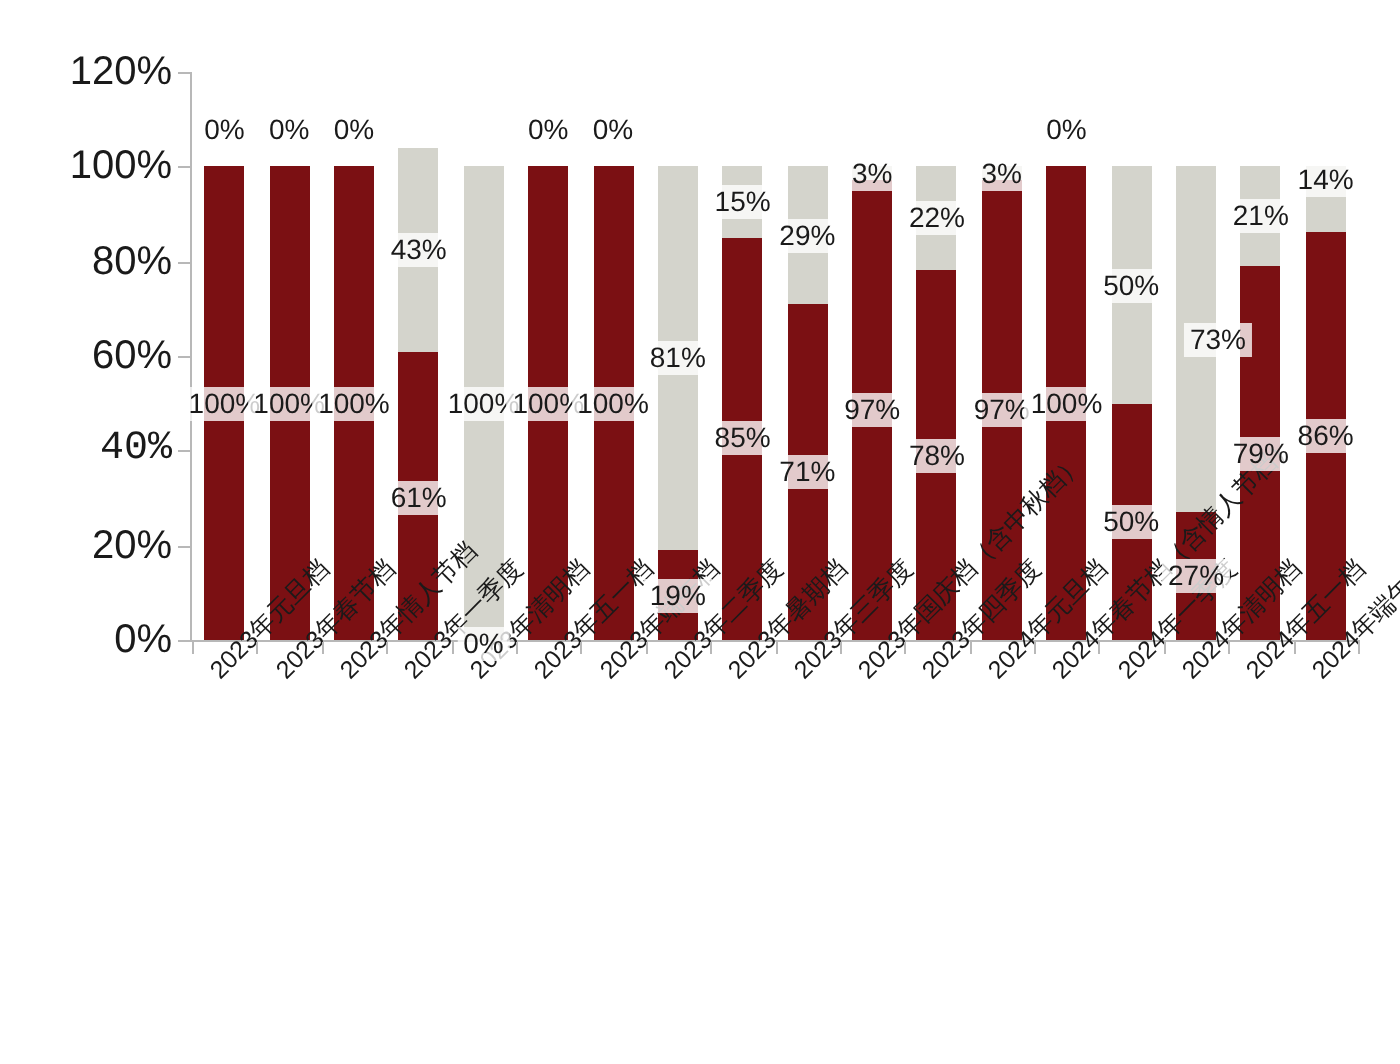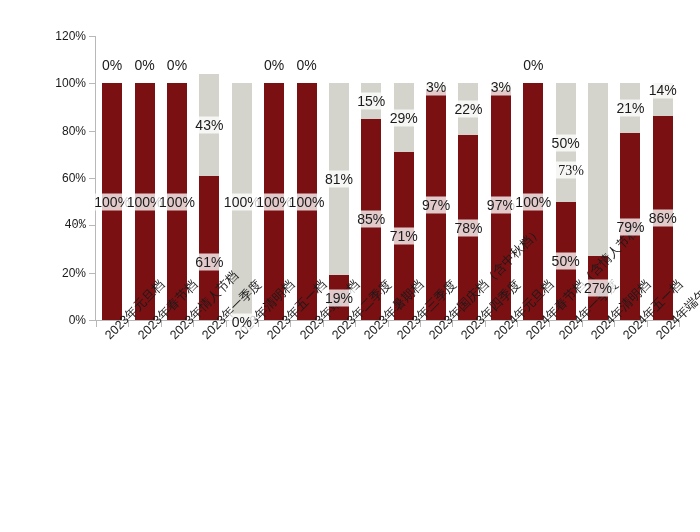--- a/index.html
+++ b/index.html
@@ -47,21 +47,21 @@
     left: 89px;
     width: 6px;
     height: 1px;
     background: #b8b8b8;
   }
   .ylabel {
     position: absolute;
     right: 0;
     width: 62px;
     text-align: right;
-    font-size: 12px;
+    font-size: 20px;
     color: #1a1a1a;
     line-height: 14px;
     margin-top: -7px;
   }
   #ylabels {
     position: absolute;
     left: 20px;
     top: 36px;
     width: 66px;
     height: 284px;
@@ -249,21 +249,21 @@
     <div class="ytick" style="top: 36px;"></div>
     <div class="dlabel" style="left: 112.194px; top: 201.667px;">100%</div>
     <div class="dlabel" style="left: 112.194px; top: 65.3333px;">0%</div>
     <div class="xtick" style="left: 96px;"></div>
     <div class="dlabel" style="left: 144.583px; top: 201.667px;">100%</div>
     <div class="dlabel" style="left: 144.583px; top: 65.3333px;">0%</div>
     <div class="xtick" style="left: 128.389px;"></div>
     <div class="dlabel" style="left: 176.972px; top: 201.667px;">100%</div>
     <div class="dlabel" style="left: 176.972px; top: 65.3333px;">0%</div>
     <div class="xtick" style="left: 160.778px;"></div>
-    <div class="dlabel" style="left: 209.361px; top: 262px;">61%</div>
+    <div class="dlabel" style="left: 209.361px; top: 249px;">61%</div>
     <div class="dlabel" style="left: 209.361px; top: 124.75px;">43%</div>
     <div class="xtick" style="left: 193.167px;"></div>
     <div class="dlabel" style="left: 241.75px; top: 322px;">0%</div>
     <div class="dlabel" style="left: 241.75px; top: 201.667px;">100%</div>
     <div class="xtick" style="left: 225.556px;"></div>
     <div class="dlabel" style="left: 274.139px; top: 201.667px;">100%</div>
     <div class="dlabel" style="left: 274.139px; top: 65.3333px;">0%</div>
     <div class="xtick" style="left: 257.944px;"></div>
     <div class="dlabel" style="left: 306.528px; top: 201.667px;">100%</div>
     <div class="dlabel" style="left: 306.528px; top: 65.3333px;">0%</div>
@@ -286,21 +286,21 @@
     <div class="dlabel" style="left: 500.861px; top: 205.217px;">97%</div>
     <div class="dlabel" style="left: 500.861px; top: 86.8833px;">3%</div>
     <div class="xtick" style="left: 484.667px;"></div>
     <div class="dlabel" style="left: 533.25px; top: 201.667px;">100%</div>
     <div class="dlabel" style="left: 533.25px; top: 65.3333px;">0%</div>
     <div class="xtick" style="left: 517.056px;"></div>
     <div class="dlabel" style="left: 565.639px; top: 260.833px;">50%</div>
     <div class="dlabel" style="left: 565.639px; top: 142.5px;">50%</div>
     <div class="xtick" style="left: 549.444px;"></div>
     <div class="dlabel" style="left: 598.028px; top: 288.05px;">27%</div>
-    <div class="dlabel" style="left: 571px; top: 169.717px; font-family: Liberation Serif, serif;">73%</div>
+    <div class="dlabel" style="left: 609px; top: 169.717px;">73%</div>
     <div class="xtick" style="left: 581.833px;"></div>
     <div class="dlabel" style="left: 630.417px; top: 226.517px;">79%</div>
     <div class="dlabel" style="left: 630.417px; top: 108.183px;">21%</div>
     <div class="xtick" style="left: 614.222px;"></div>
     <div class="dlabel" style="left: 662.806px; top: 218.233px;">86%</div>
     <div class="dlabel" style="left: 662.806px; top: 90px;">14%</div>
     <div class="xtick" style="left: 646.611px;"></div>
     <div class="xtick" style="left: 679px;"></div>
   </div>
 

